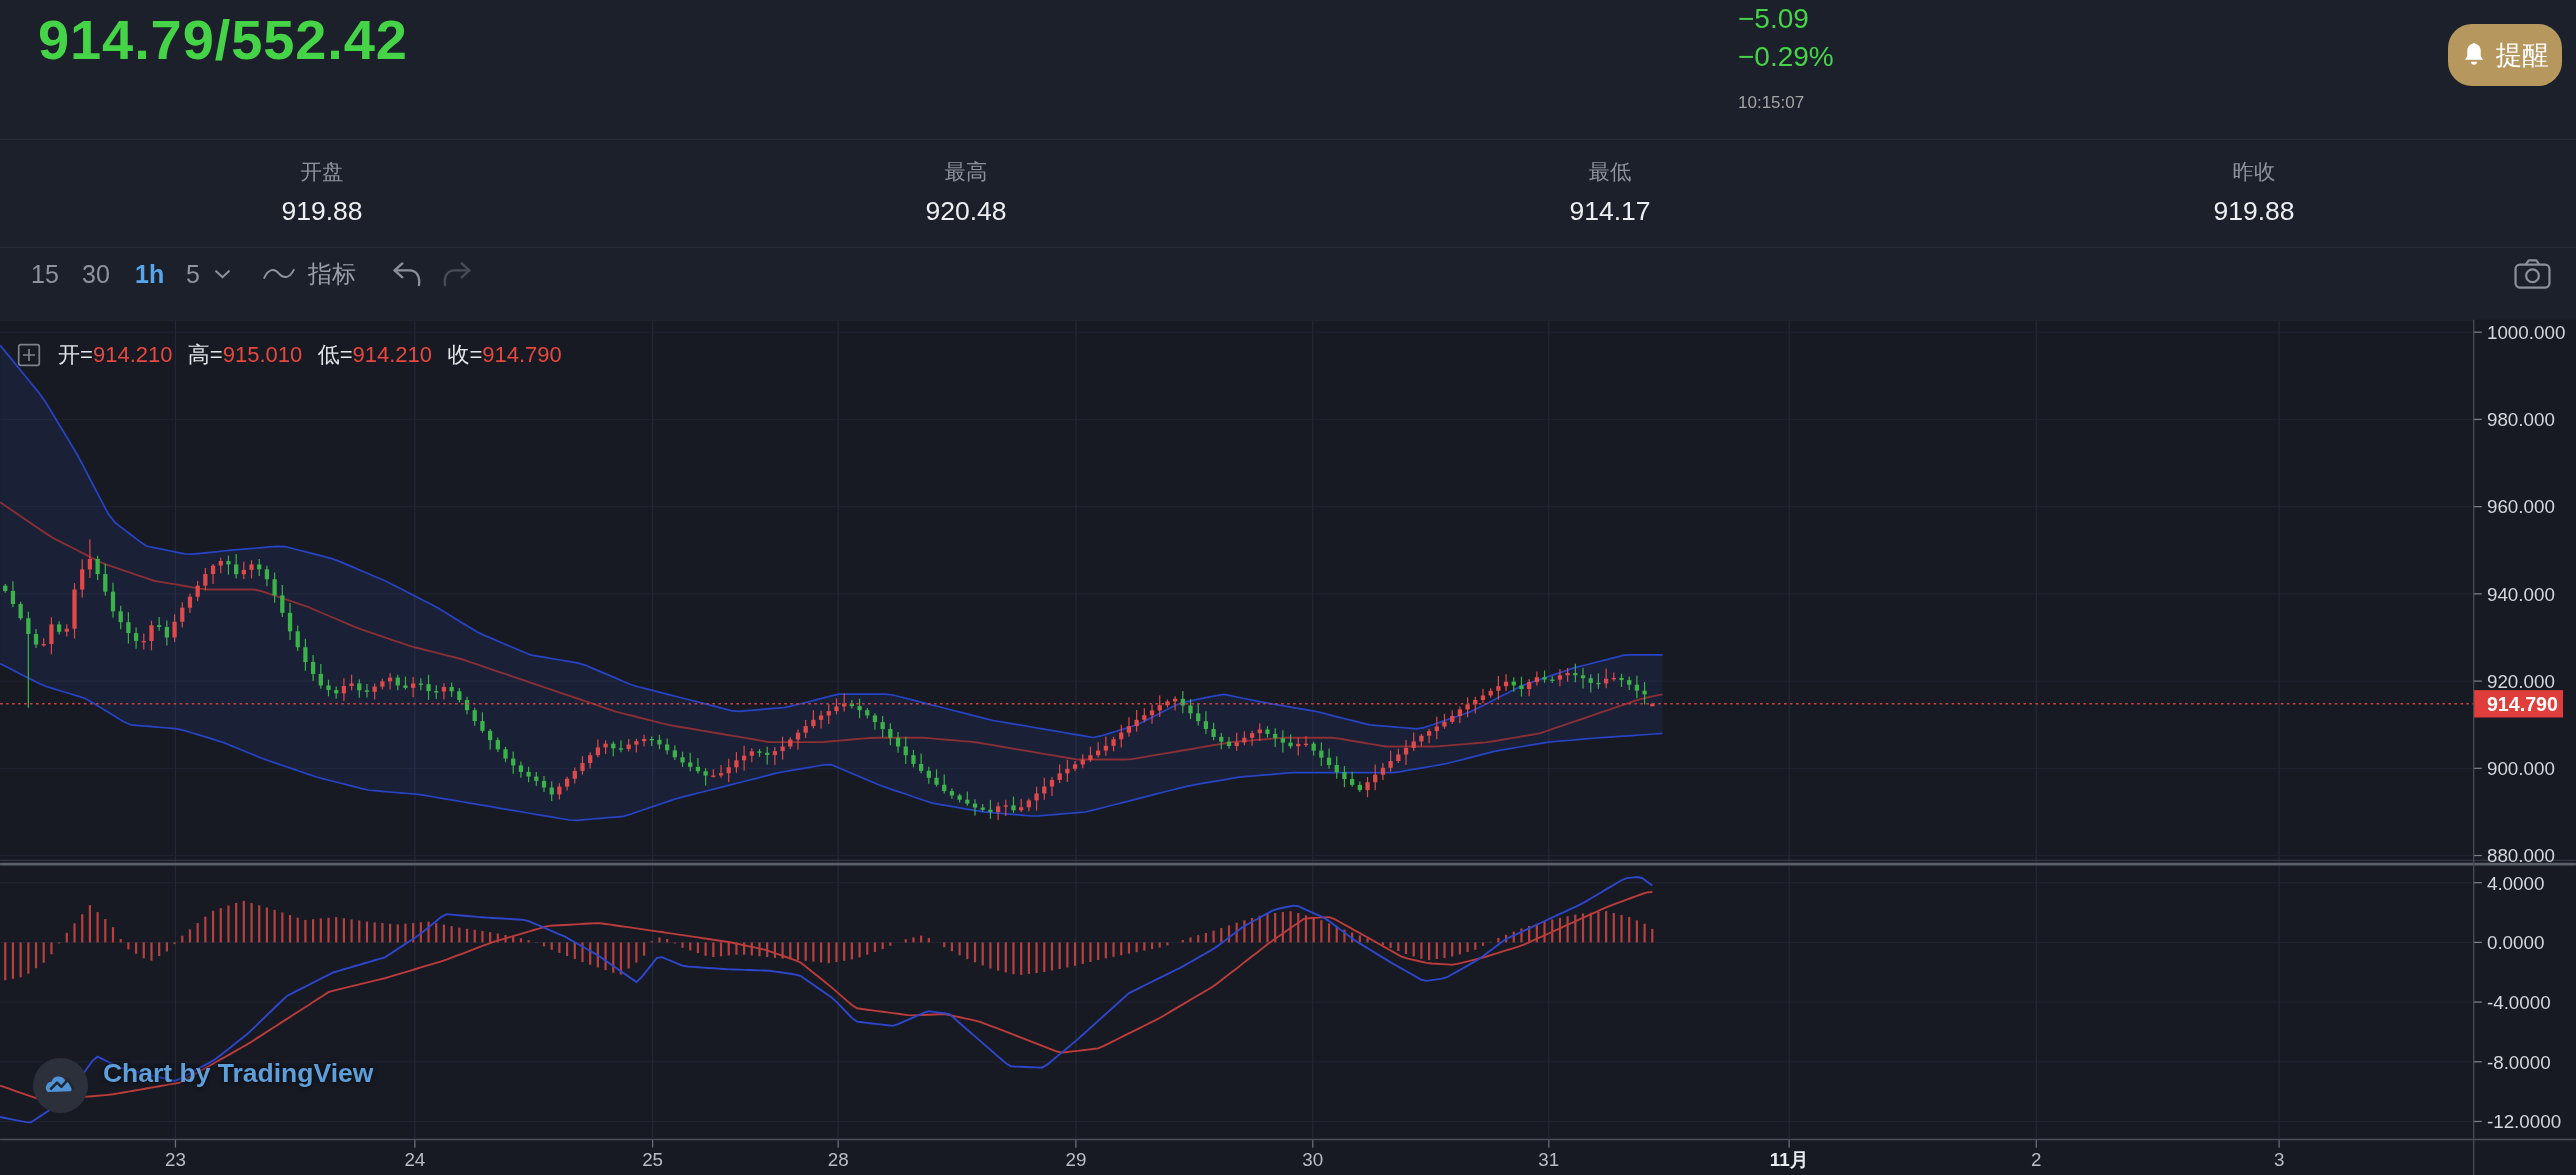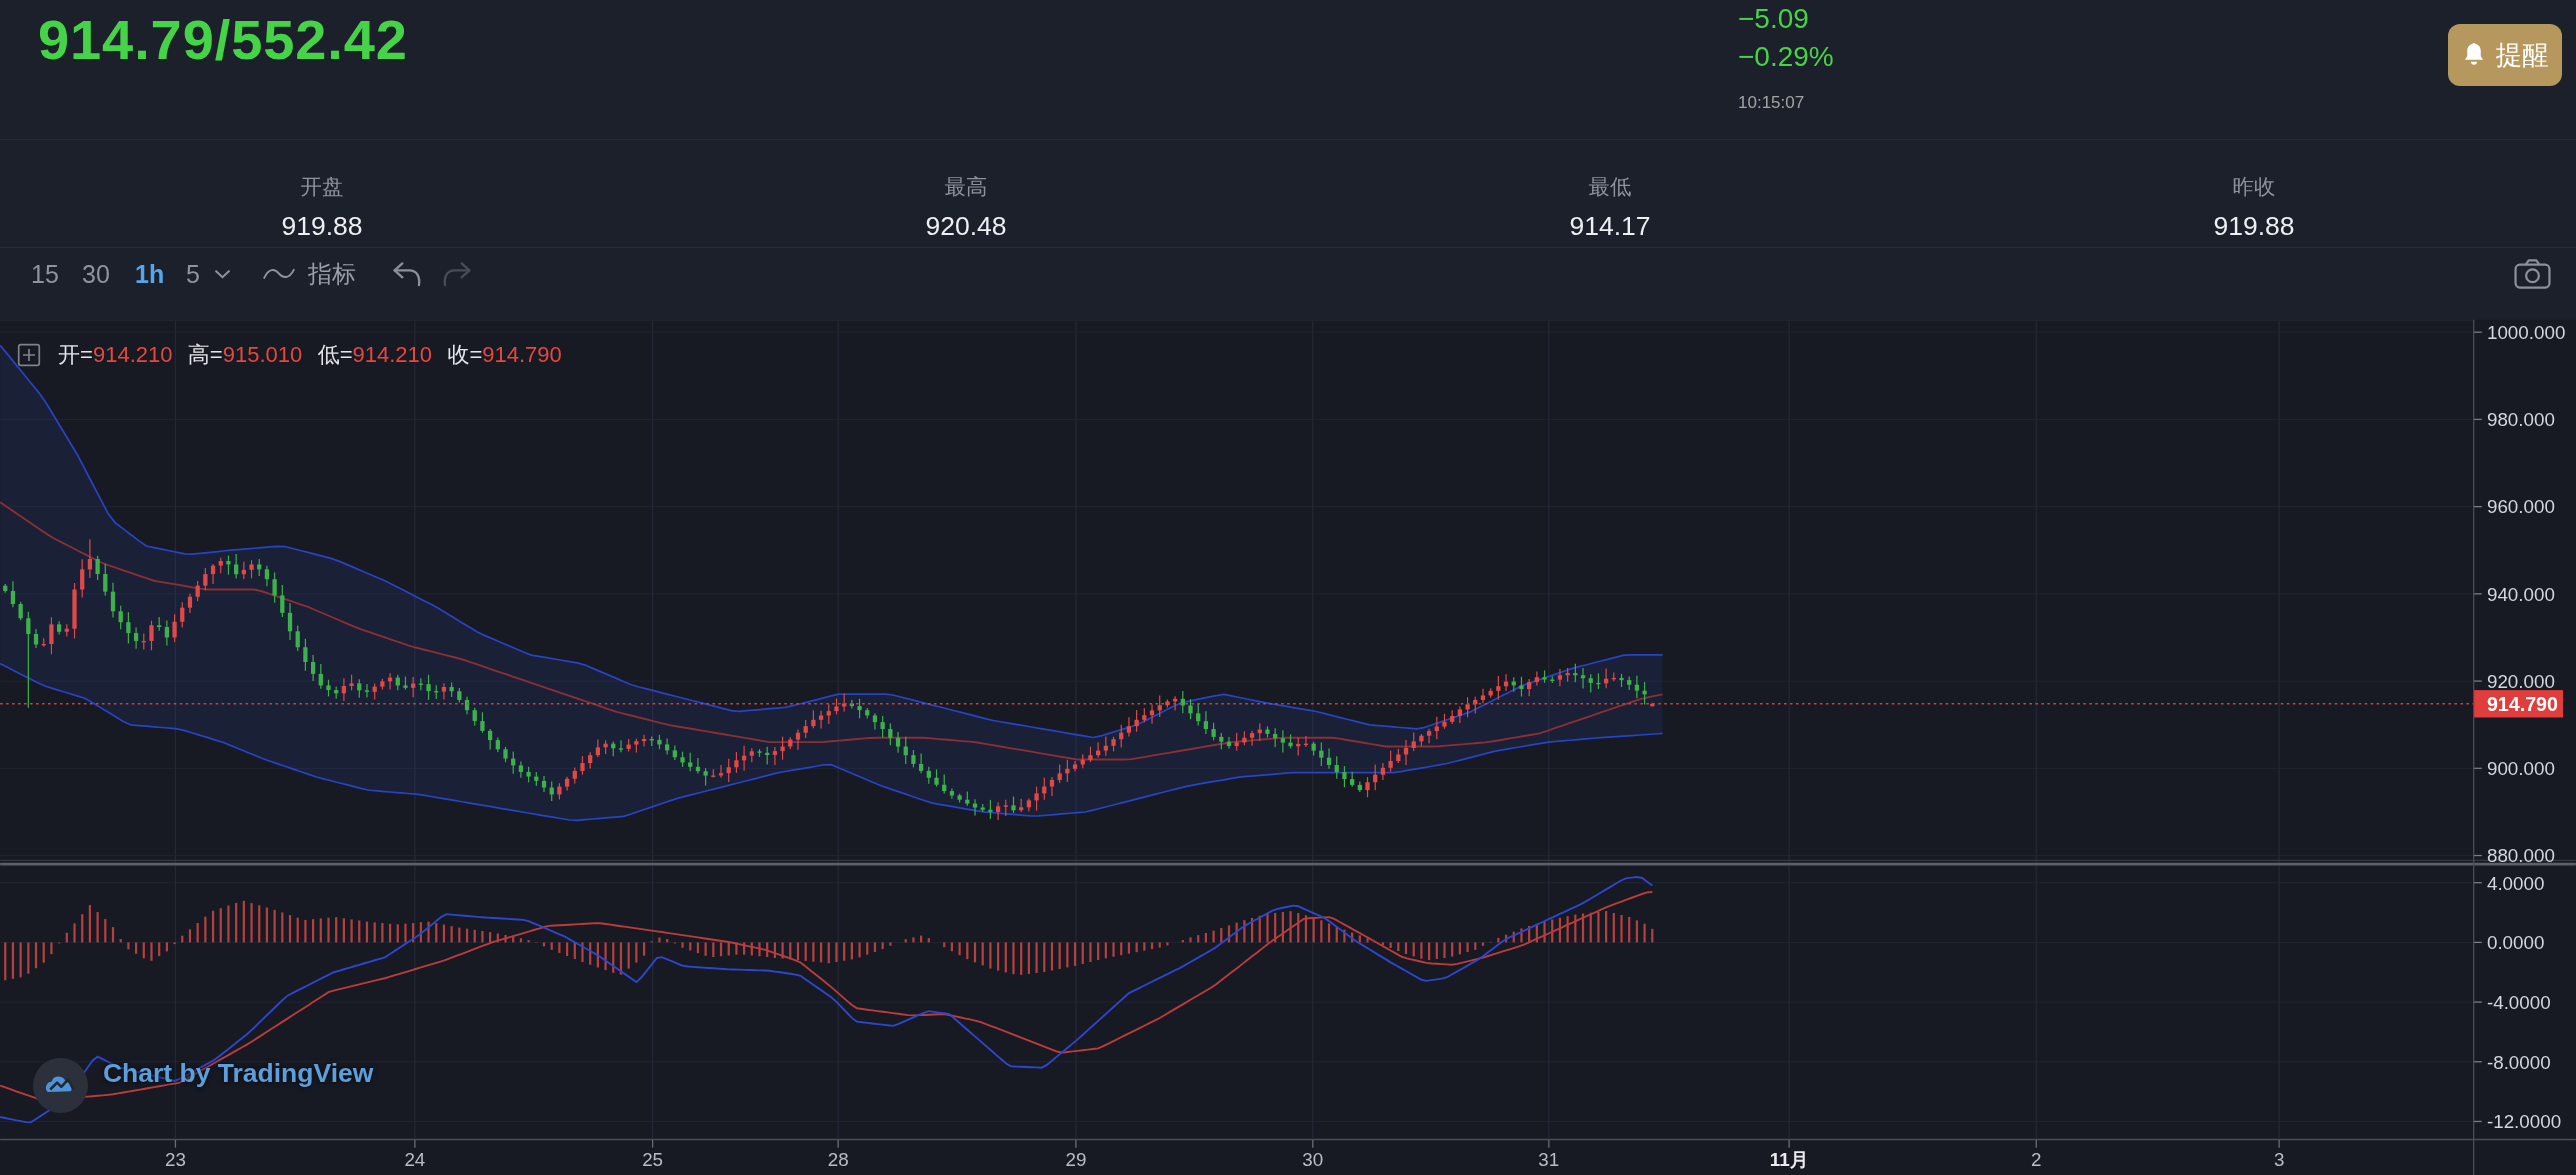--- a/index.html
+++ b/index.html
@@ -7,28 +7,28 @@
        font-family:"Liberation Sans","DejaVu Sans",sans-serif;
        -webkit-font-smoothing:antialiased;}
   #chart-svg{position:absolute;inset:0;z-index:1;}
   .overlay{position:absolute;z-index:2;}
   
   .header{top:0;left:0;width:2576px;height:139px;}
   .big-price{position:absolute;left:38px;top:6.8px;font-size:56px;font-weight:600;color:#45d447;letter-spacing:0.9px;}
   .chg-col{position:absolute;left:1738px;top:0px;line-height:38px;}
   .chg,.chg-pct{font-size:28px;color:#45d447;font-weight:500;}
   .quote-time{font-size:17px;color:#a3a3a3;margin-top:7.7px;}
-  .alert-btn{position:absolute;left:2448px;top:24px;width:114px;height:62px;border:none;border-radius:12px;
+  .alert-btn{position:absolute;left:2448px;top:24px;width:114px;height:62px;border:none;border-radius:24px;
              background:#b6985f;color:#fff;display:flex;align-items:center;justify-content:center;gap:8.6px;
              font-size:26.5px;font-family:inherit;cursor:pointer;}
   
   .stats{top:139px;left:0;width:2576px;height:107px;border-top:0.9px solid #272c37;border-bottom:0.9px solid #272c37;
          display:grid;grid-template-columns:repeat(4,1fr);}
   .stat{display:flex;flex-direction:column;align-items:center;}
-  .stat .lbl{font-size:21.4px;color:#8d929d;margin-top:32px;}
+  .stat .lbl{font-size:21.4px;color:#8d929d;margin-top:17px;}
   .stat .val{font-size:26.5px;color:#edeff2;font-weight:500;margin-top:10.3px;}
   
   .toolbar{top:237px;left:0;width:2052px;height:74px;}
   .toolbar>*{position:absolute;top:0;height:74px;display:flex;align-items:center;background:none;border:none;padding:0;font-family:inherit;}
   .tf{font-size:25px;color:#8e939e;cursor:pointer;}
   .tf.active{color:#57a5ea;font-weight:600;}
   .tool-txt{font-size:24px;color:#9aa0ab;cursor:pointer;}
   
   .legend{top:340px;left:17px;display:flex;align-items:center;gap:15.4px;font-size:22px;}
   .legend .item{display:flex;align-items:center;}

